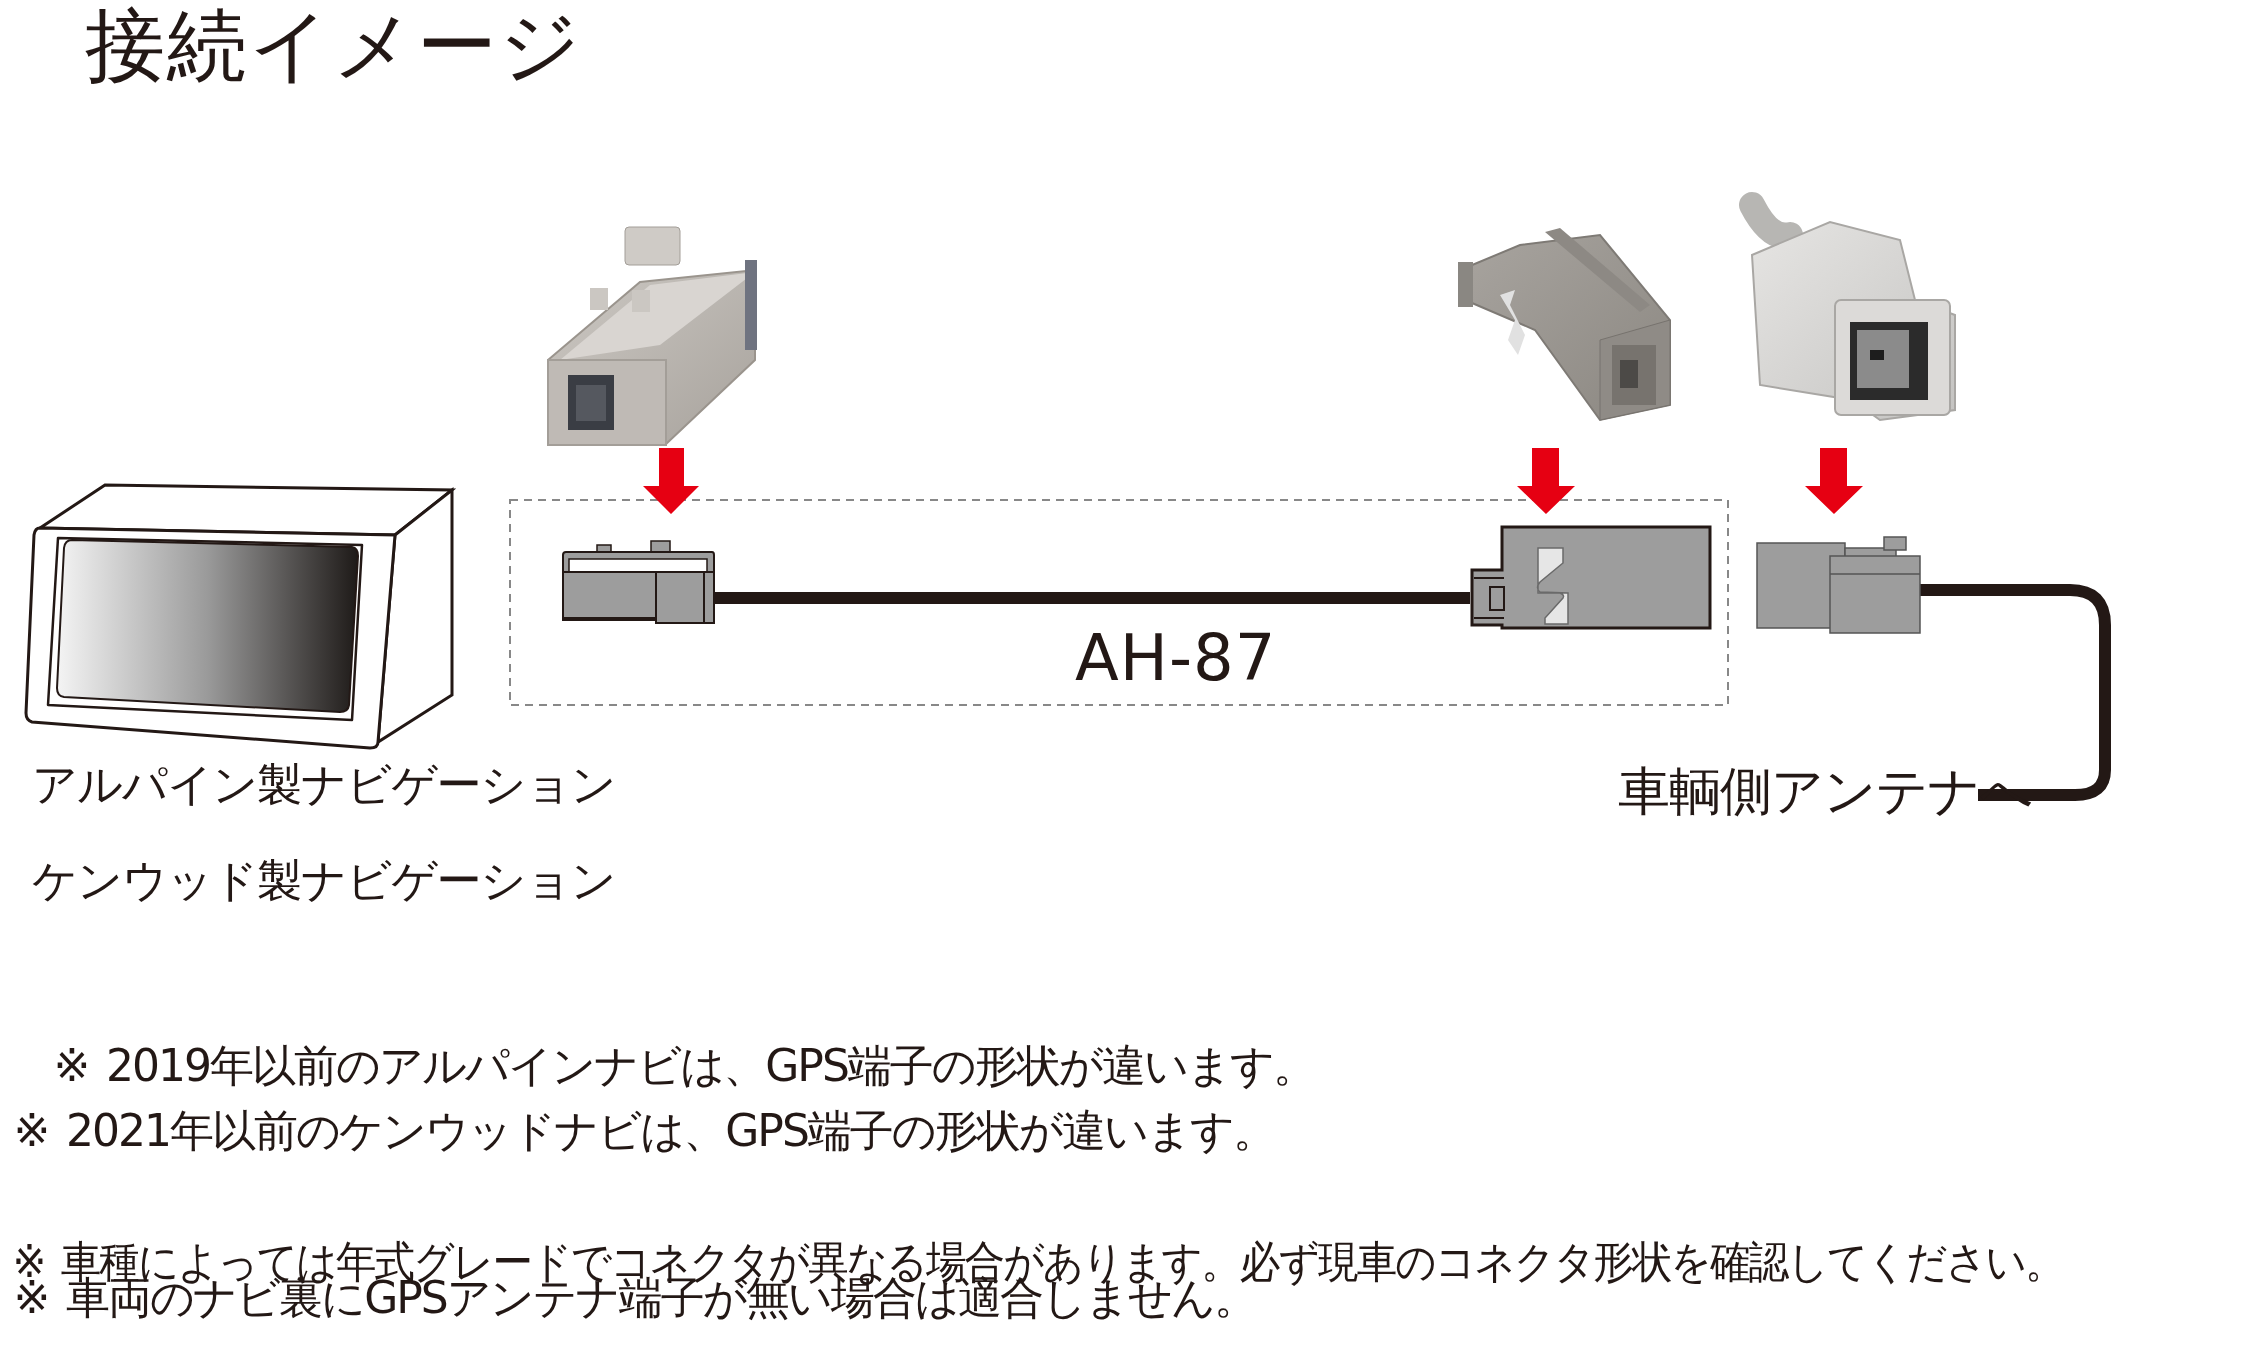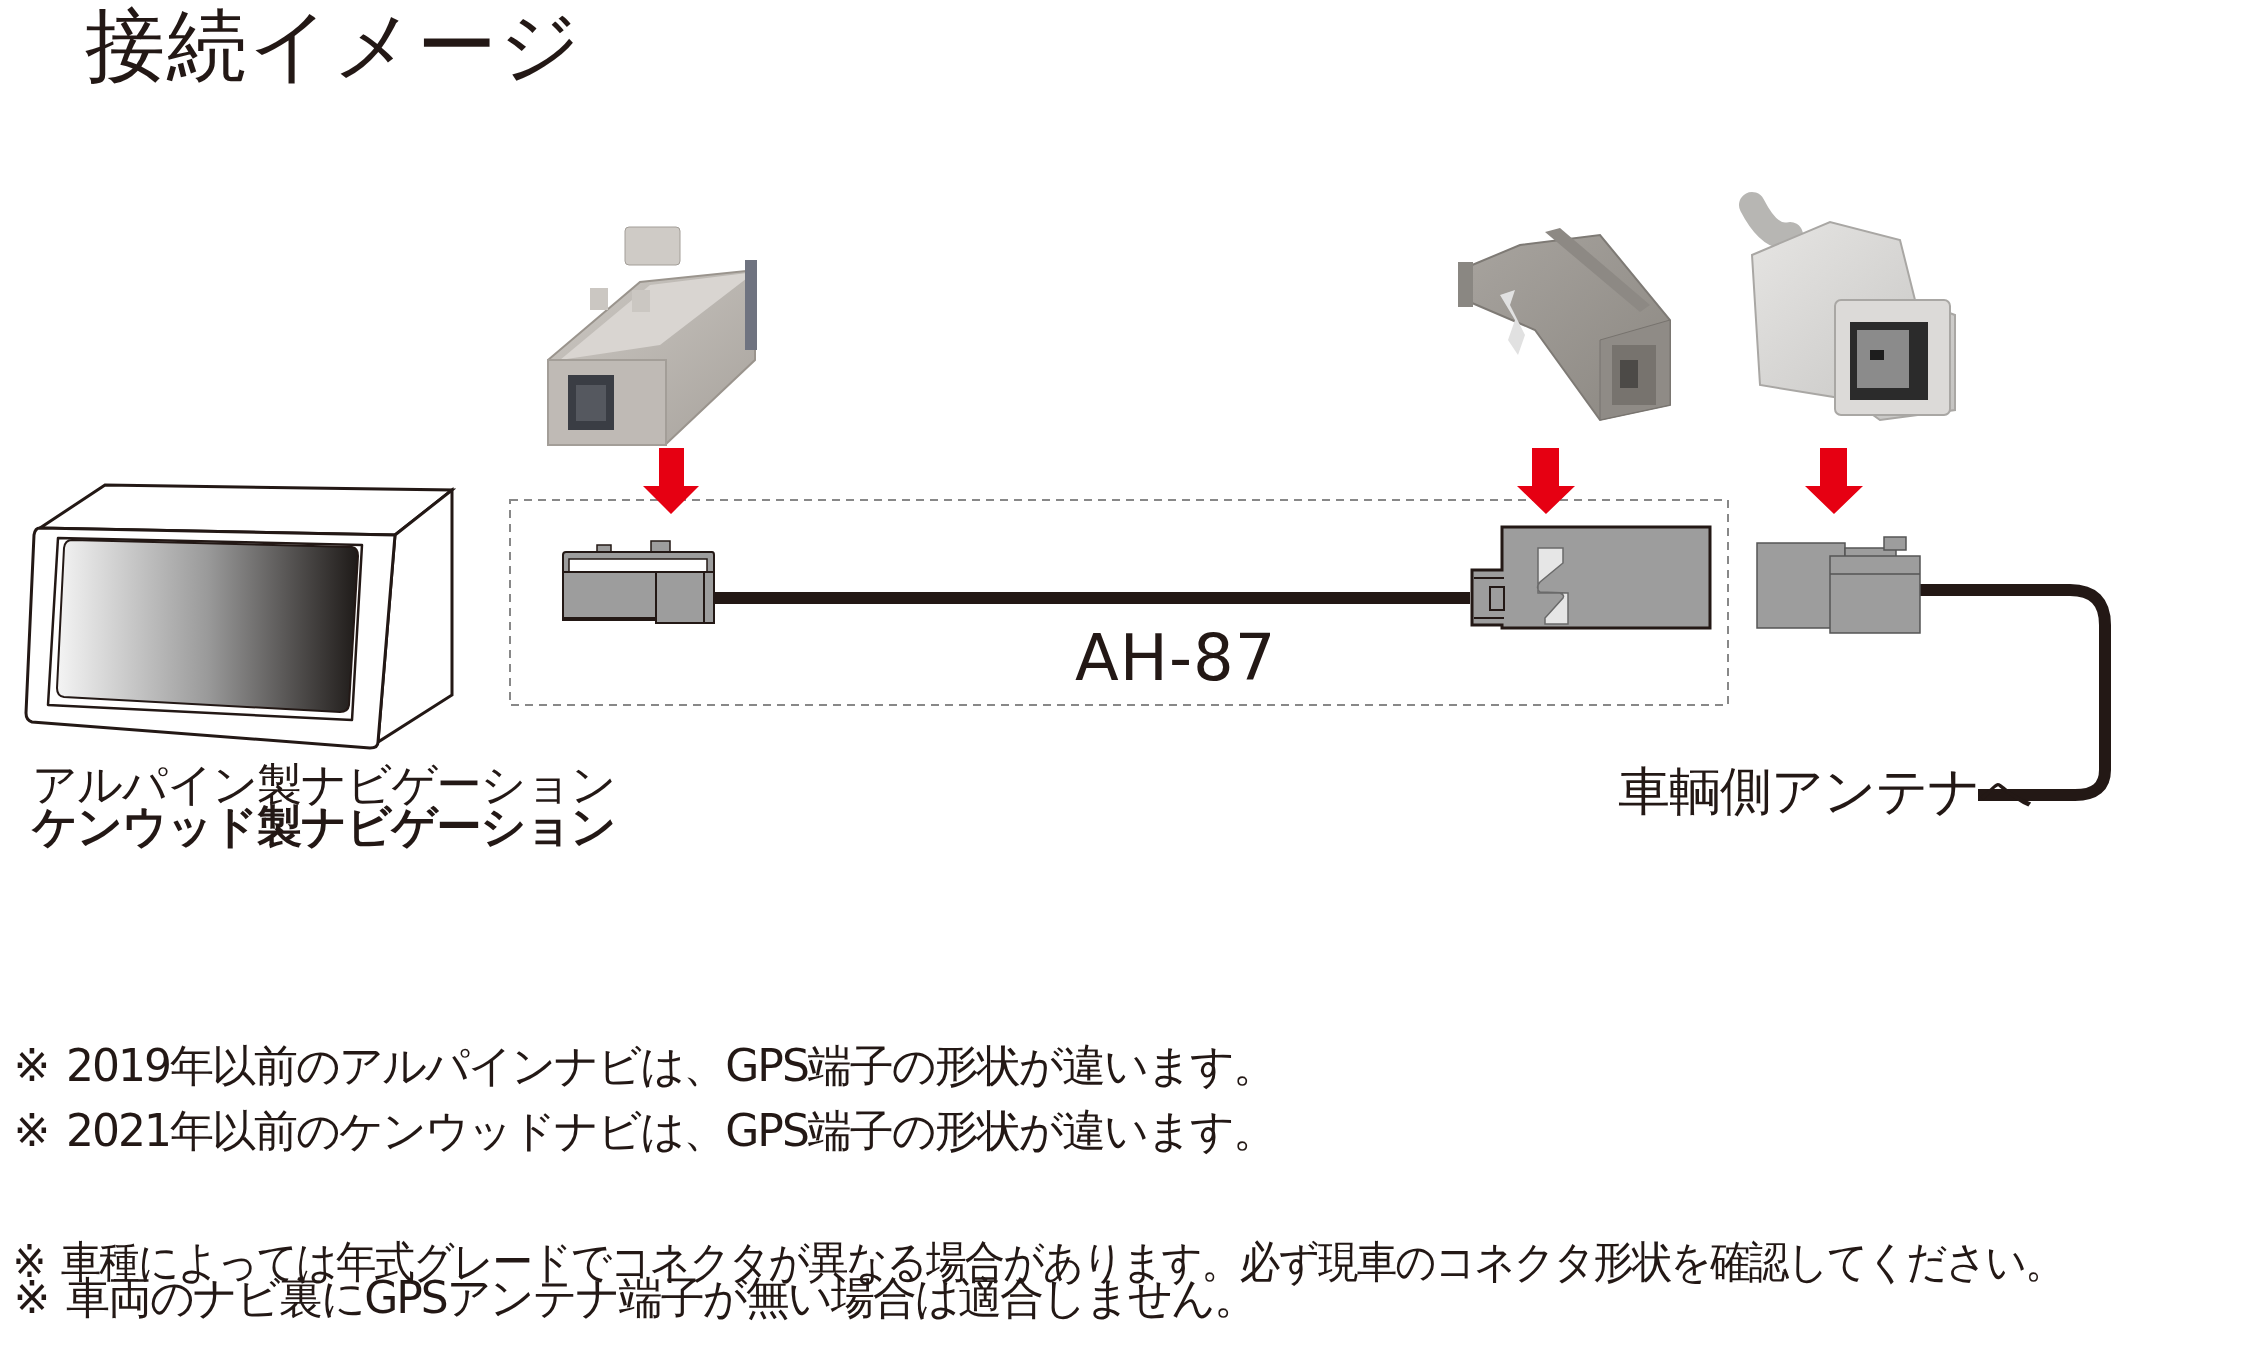--- a/index.html
+++ b/index.html
@@ -111,27 +111,27 @@
     <path d="M1752,205 Q1770,240 1790,235" fill="none" stroke="#b7b6b3" stroke-width="26" stroke-linecap="round"></path>
     <polygon points="1752,255 1830,222 1900,240 1915,300 1955,315 1955,410 1880,420 1852,400 1760,385" fill="url(#photoGrad3)" stroke="#a9a7a4" stroke-width="2"></polygon>
     <rect x="1835" y="300" width="115" height="115" rx="6" fill="#dcdad8" stroke="#a9a7a4" stroke-width="2"></rect>
     <rect x="1850" y="322" width="78" height="78" fill="#2b2b2b"></rect>
     <rect x="1857" y="330" width="52" height="58" fill="#8b8b8b"></rect>
     <rect x="1870" y="350" width="14" height="10" fill="#1d1d1d"></rect>
   </g>
 </svg>
 
 <div class="abs nav-label" style="top:760px;">アルパイン製ナビゲーション</div>
-<div class="abs nav-label" style="top:802px;font-weight:bold;">ケンウッド製ナビゲーション</div>
+<div class="abs nav-label" style="top:856px;">ケンウッド製ナビゲーション</div>
 
 <div class="abs product">AH-87</div>
 
 <div class="abs antenna-label">車輌側アンテナへ</div>
 
-<div class="abs note" style="top:1040px;">
+<div class="abs note" style="top:1040px;padding-left:40px;">
   <span class="mark">※</span><span>2019年以前のアルパインナビは、GPS端子の形状が違います。</span>
 </div>
 <div class="abs note" style="top:1105px;">
   <span class="mark">※</span><span>2021年以前のケンウッドナビは、GPS端子の形状が違います。</span>
 </div>
 <div class="abs note" style="top:1236px; transform:scaleX(0.92);">
   <span class="mark">※</span><span>車種によっては年式グレードでコネクタが異なる場合があります。必ず現車のコネクタ形状を確認してください。</span>
 </div>
 <div class="abs note" style="top:1272px;">
   <span class="mark">※</span><span>車両のナビ裏にGPSアンテナ端子が無い場合は適合しません。</span>

